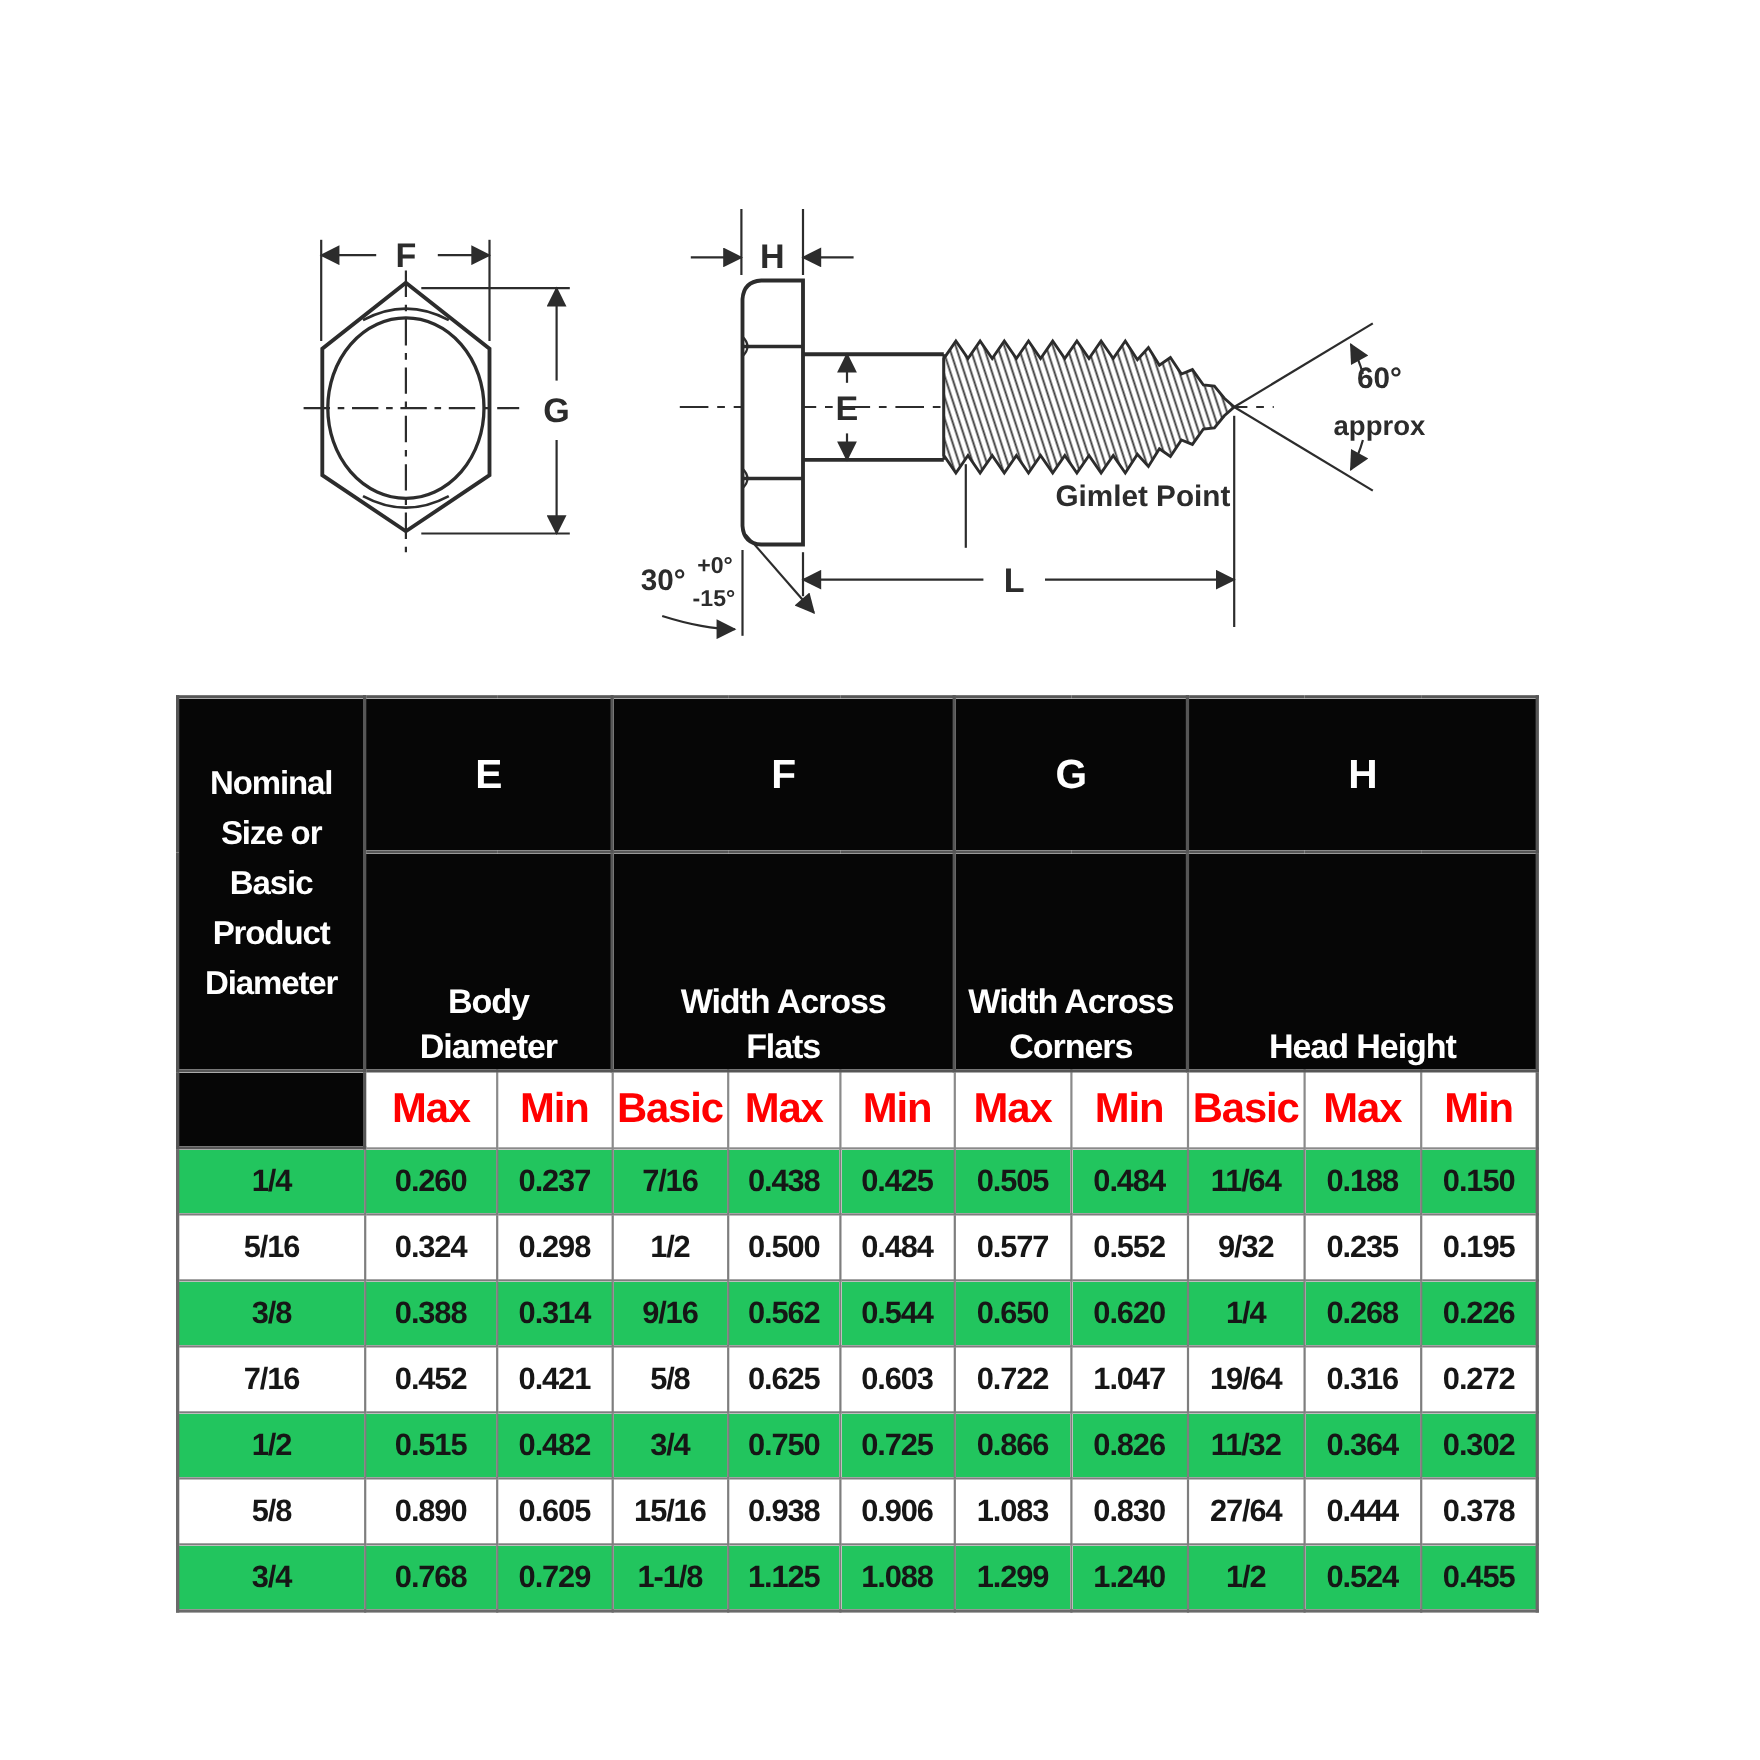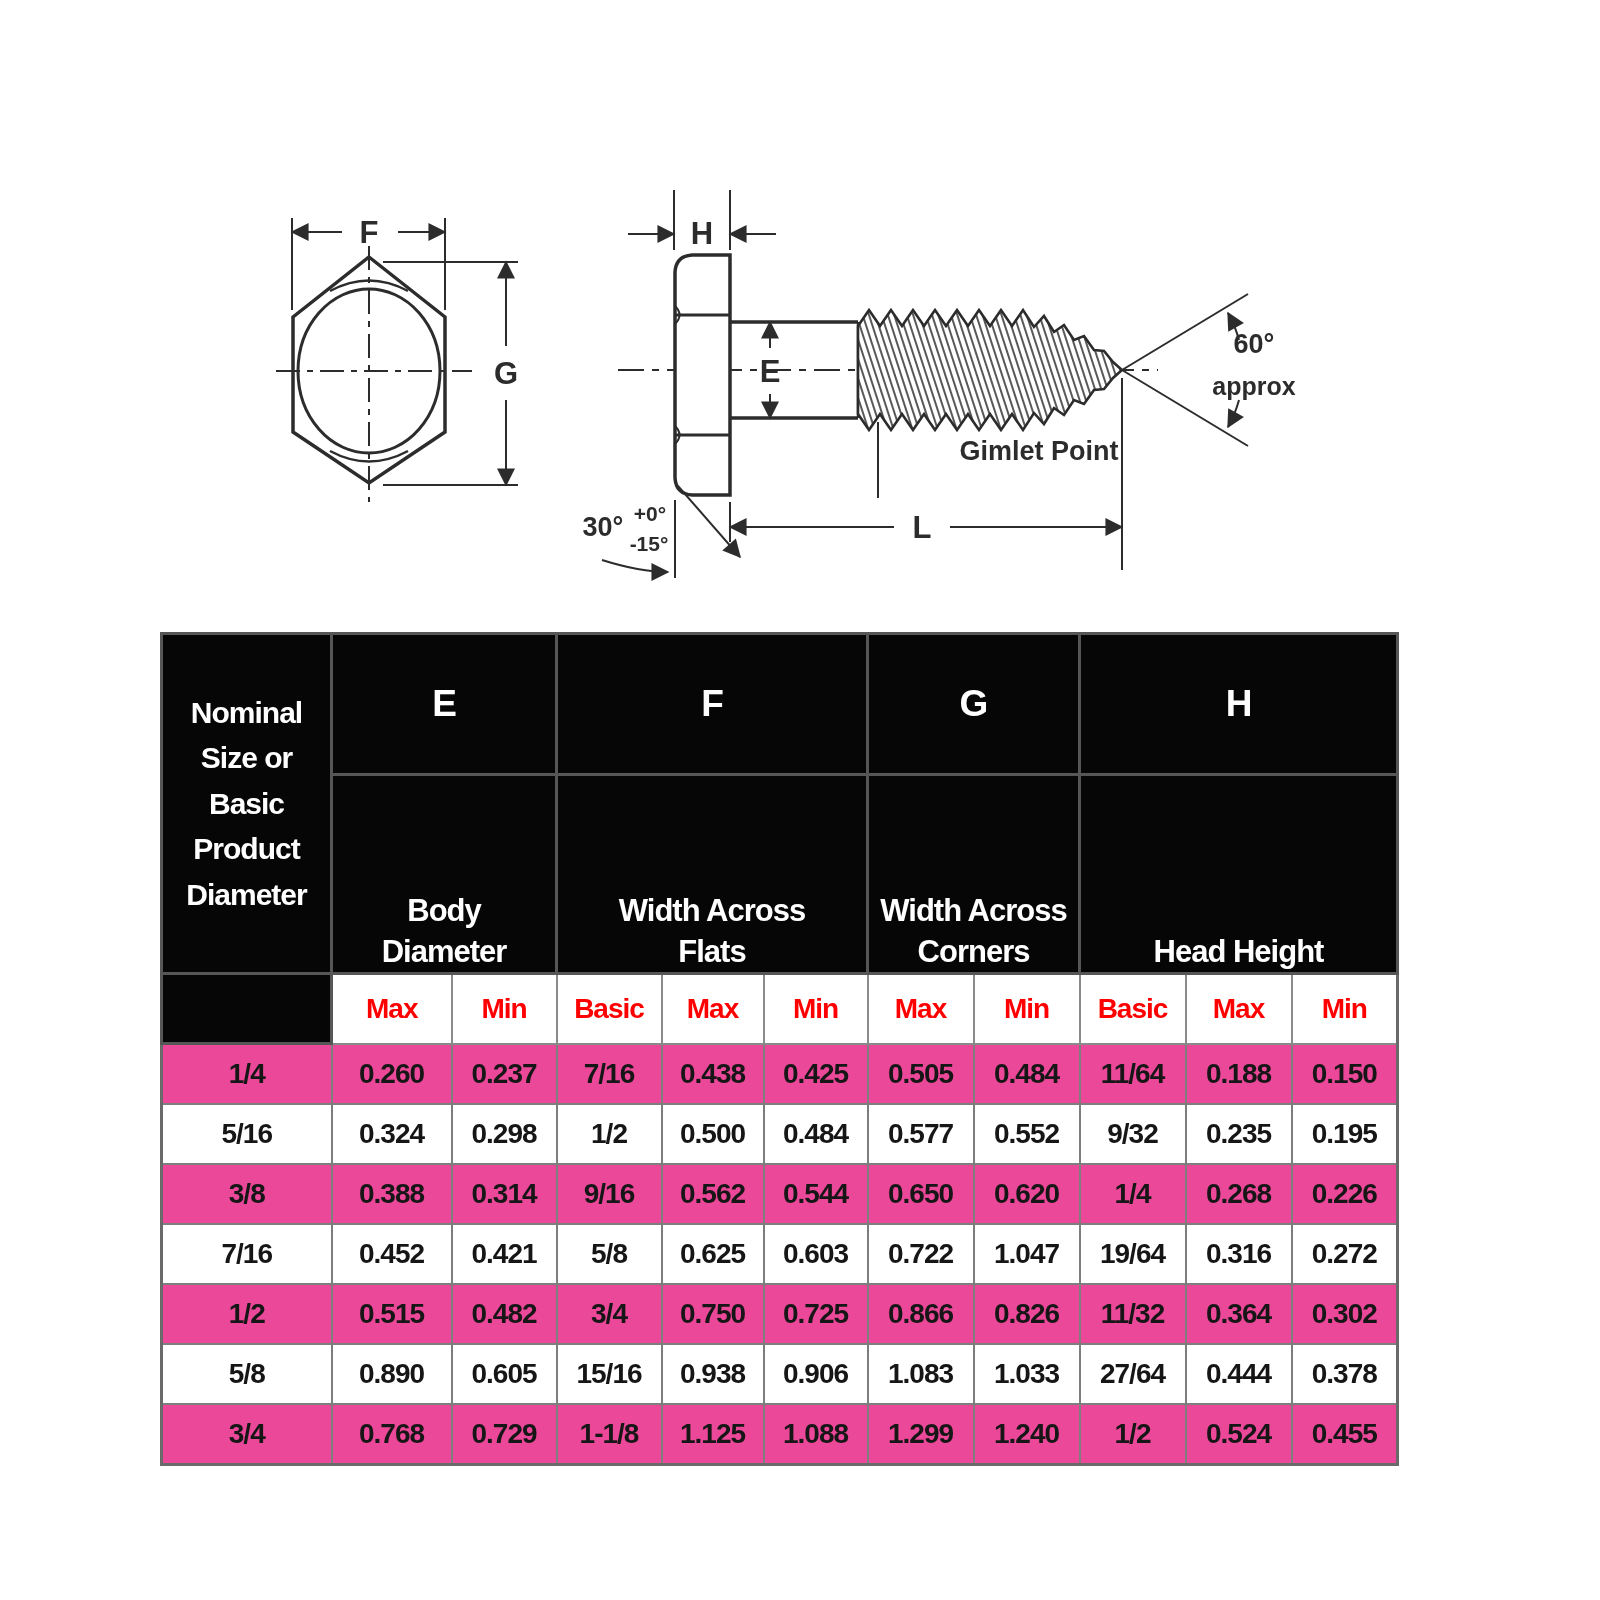--- a/index.html
+++ b/index.html
@@ -24,29 +24,29 @@
   .spec-table .letter{height:138px;font-size:37px;vertical-align:middle;}
   .spec-table .corner{
     font-size:30px;line-height:1.52;vertical-align:middle;white-space:pre-line;
   }
   .spec-table .gname{
     height:196px;font-size:31px;line-height:1.3;vertical-align:bottom;
     white-space:pre-line;
   }
   .spec-table .blk{background:#060606;border:3px solid #565656;height:67px;}
   .spec-table .sub{
-    background:#ffffff;color:#ff0000;font-size:28px;font-weight:bold;
+    background:#ffffff;color:#ff0000;font-size:38px;font-weight:bold;
     height:67px;border:2px solid #8a8a8a;vertical-align:middle;letter-spacing:-1px;
   }
   .spec-table tbody td{
     height:58px;font-size:28px;font-weight:bold;color:#161616;
     border:2px solid #7e7e7e;vertical-align:middle;letter-spacing:-1px;
     background:#ffffff;
   }
-  .spec-table tbody tr.shaded td{background:#ec4899;}
+  .spec-table tbody tr.shaded td{background:#22c55e;}
   .spec-table{border:3px solid #6a6a6a;margin-top:30px;}
 </style>
 </head>
 <body>
 
 <div class="canvas">
 
   <svg class="diagram" viewBox="0 0 1200 430">
     <defs>
       <marker id="ah" viewBox="0 0 10 10" refX="9.2" refY="5" markerWidth="11" markerHeight="9" orient="auto-start-reverse">
@@ -253,21 +253,21 @@
           <td>0.302</td>
         </tr>
         <tr>
           <td>5/8</td>
           <td>0.890</td>
           <td>0.605</td>
           <td>15/16</td>
           <td>0.938</td>
           <td>0.906</td>
           <td>1.083</td>
-          <td>1.033</td>
+          <td>0.830</td>
           <td>27/64</td>
           <td>0.444</td>
           <td>0.378</td>
         </tr>
         <tr class="shaded">
           <td>3/4</td>
           <td>0.768</td>
           <td>0.729</td>
           <td>1-1/8</td>
           <td>1.125</td>

